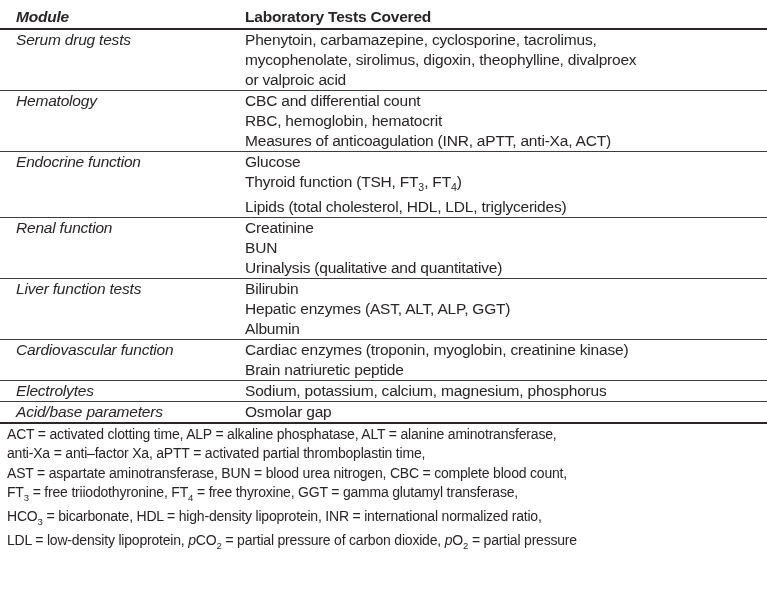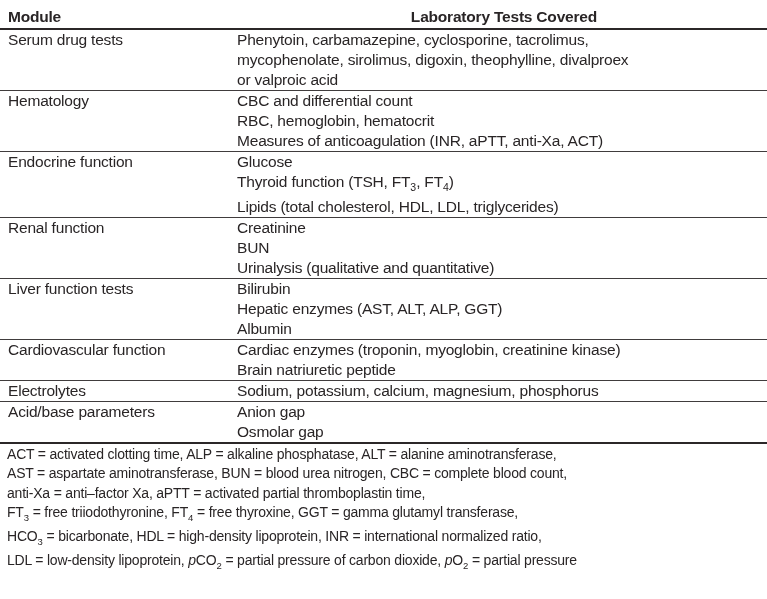--- a/index.html
+++ b/index.html
@@ -23,40 +23,41 @@
   .table {
     width: 100%;
   }
   .row {
     display: flex;
     align-items: flex-start;
   }
   .col1 {
     width: 229px;
     flex: 0 0 229px;
-    padding-left: 8px;
+    padding-left: 16px;
     box-sizing: content-box;
+    font-style: italic;
   }
   .col2 {
     flex: 1 1 auto;
     padding-right: 6px;
     min-width: 0;
   }
   .th {
     font-weight: bold;
     font-size: 15.5px;
     line-height: 20px;
     letter-spacing: -0.2px;
   }
   .header-row {
     padding-bottom: 1px;
     border-bottom: 2px solid #2b2728;
   }
   .th-tests {
-    text-align: right;
+    text-align: left;
     padding-right: 170px;
   }
   .body-row {
     border-bottom: 1.5px solid #403c3d;
   }
   .body-row.last {
     border-bottom: none;
   }
   .cell-text, .line {
     font-size: 15.5px;
@@ -143,27 +144,26 @@
         </div>
         <div class="row body-row">
           <div class="col1 cell-text">Electrolytes</div>
           <div class="col2">
             <div class="line"><span>Sodium, potassium, calcium, magnesium, phosphorus</span></div>
           </div>
         </div>
         <div class="row body-row last">
           <div class="col1 cell-text">Acid/base parameters</div>
           <div class="col2">
-            <div class="line"><span>Anion gap</span></div>
             <div class="line"><span>Osmolar gap</span></div>
           </div>
         </div>
       </div>
   </div>
   <div class="footnote" id="footnote">
       <div class="fline"><span>ACT = activated clotting time, ALP = alkaline phosphatase, ALT = alanine aminotransferase,</span></div>
+      <div class="fline"><span>anti-Xa = anti–factor Xa, aPTT = activated partial thromboplastin time,</span></div>
       <div class="fline"><span>AST = aspartate aminotransferase, BUN = blood urea nitrogen, CBC = complete blood count,</span></div>
-      <div class="fline"><span>anti-Xa = anti–factor Xa, aPTT = activated partial thromboplastin time,</span></div>
       <div class="fline"><span>FT</span><span class="sub">3</span><span> = free triiodothyronine, FT</span><span class="sub">4</span><span> = free thyroxine, GGT = gamma glutamyl transferase,</span></div>
       <div class="fline"><span>HCO</span><span class="sub">3</span><span> = bicarbonate, HDL = high-density lipoprotein, INR = international normalized ratio,</span></div>
       <div class="fline"><span>LDL = low-density lipoprotein, </span><span class="i">p</span><span>CO</span><span class="sub">2</span><span> = partial pressure of carbon dioxide, </span><span class="i">p</span><span>O</span><span class="sub">2</span><span> = partial pressure</span></div>
     </div>
 </div>
 
 </body></html>

